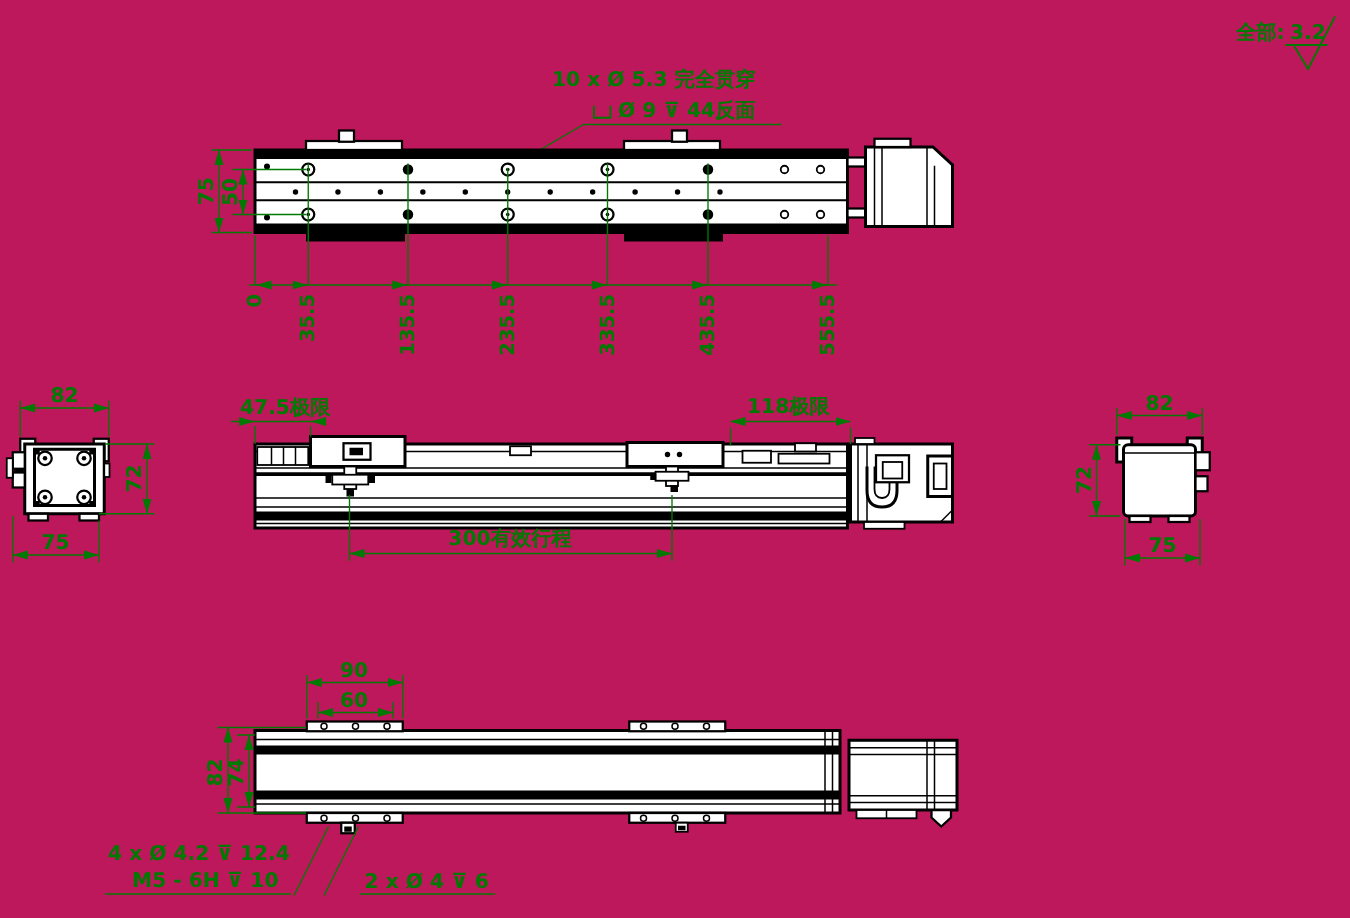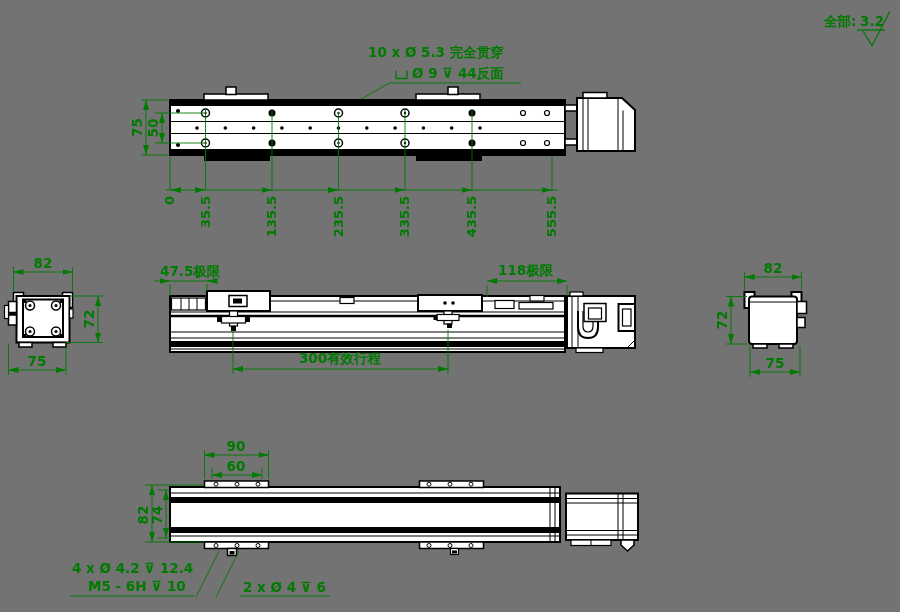--- a/index.html
+++ b/index.html
@@ -1,16 +1,16 @@
 <!DOCTYPE html>
 <html><head>
 <meta charset="utf-8">
 <style>
   html,body{margin:0;padding:0;background:#fff;}
-  .stage{position:relative;width:900px;height:612px;background:#737373;overflow:hidden;}
+  .stage{position:relative;width:900px;height:612px;background:#be185d;overflow:hidden;}
   svg{display:block;}
   
   .k  {stroke:#000;fill:none;}
   .w  {stroke:#000;fill:#fff;}
   .kf {fill:#000;stroke:none;}
   .ln2{stroke-width:2;}
   .ln15{stroke-width:1.5;}
   .ln12{stroke-width:1.2;}
   .ln1{stroke-width:1;}
   

